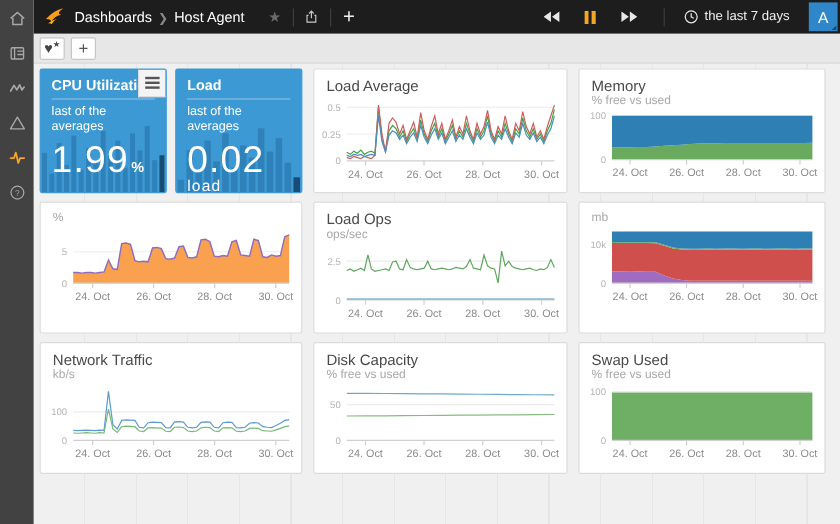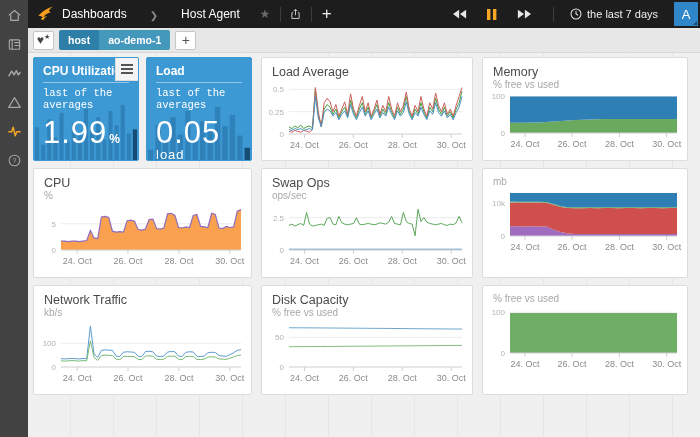--- a/index.html
+++ b/index.html
@@ -10,21 +10,21 @@
   .rail { position:absolute; left:0; top:0; width:28px; height:437px; background:#424242; z-index:5;
           display:flex; flex-direction:column; align-items:center; padding-top:7px; gap:13px; }
   .rail .ricon { width:16px; height:16px; color:#a8a8a8; display:flex; align-items:center; justify-content:center; cursor:pointer; }
   .rail .ricon.active { color:#f5a623; }
   .rail svg { width:15px; height:15px; }
 
   
   .topbar { position:absolute; left:28px; top:0; width:672px; height:28px; background:#1d1d1d; color:#fff;
             display:flex; align-items:center; z-index:4; }
   .logo { width:34px; display:flex; justify-content:center; }
-  .crumb { font-size:12px; display:flex; align-items:flex-end; gap:23px; }
+  .crumb { font-size:12px; display:flex; align-items:flex-end; gap:5px; }
   .crumb .sep { color:#8a8a8a; font-size:10px; }
   .tb-ic { color:#c9c9c9; display:flex; align-items:center; justify-content:center; width:22px; cursor:pointer; }
   .tb-star { color:#6a6a6a; font-size:12px; }
   .vsep { width:1px; height:15px; background:#3d3d3d; margin:0 4px; }
   .plus-g { font-size:17px; font-weight:300; color:#eee; cursor:pointer; padding:0 6px; }
   .tb-right { margin-left:auto; display:flex; align-items:center; gap:6px; }
   .play { display:flex; align-items:center; gap:10px; margin-right:8px; }
   .timelabel { font-size:11px; color:#eee; display:flex; align-items:center; gap:5px; margin:0 10px 0 6px; }
   .avatar { width:24px; height:24px; background:#2f86c8; color:#fff; font-size:13px; display:flex; align-items:center;
             justify-content:center; margin-right:2px; position:relative; cursor:pointer; }
@@ -51,21 +51,21 @@
   .ptitle { font-size:12.5px; color:#4a4a4a; }
   .psub { font-size:10px; color:#a8a8a8; margin-top:0; }
   .psub:empty { display:none; }
   svg.chart { display:block; }
 
   
   .tile { background:#3d99d4; border:1px solid #3d99d4; border-radius:2px; position:relative; overflow:hidden; color:#fff; cursor:pointer; }
   .tile .bars { position:absolute; left:0; bottom:0; z-index:0; }
   .tile .tcontent { position:relative; z-index:1; padding:6px 9px; }
   .ttl { font-size:12px; font-weight:bold; padding-bottom:4px; border-bottom:1px solid rgba(255,255,255,0.45); }
-  .tsub { font-size:10.5px; margin-top:4px;font-family:Liberation Mono, monospace; }
+  .tsub { font-size:10.5px; margin-top:4px; }
   .tval { font-size:31px; font-weight:300; line-height:1.1; margin-top:5px; letter-spacing:1px; }
   .tunit-inline { font-size:12px; font-weight:bold; margin-left:2px; }
   .tunit-below { display:block; font-size:13px; margin-top:-2px; }
   .tile-menu { position:absolute; right:0; top:0; width:23px; height:23px; background:#f4f4f4; border-left:1px solid #ddd;
                border-bottom:1px solid #ddd; z-index:2; display:flex; flex-direction:column; align-items:center;
                justify-content:center; gap:2px; cursor:pointer; }
   .tile-menu i { display:block; width:12px; height:2px; background:#555; }
 </style>
 </head>
 <body>
@@ -163,24 +163,20 @@
       </span>
       <span class="avatar">
         <span>A</span>
         <span class="corner"></span>
       </span>
     </span>
   </header>
 
   <div class="tagbar">
     <span class="sqbtn" style="font-size:12px;">♥<span style="font-size:7px; margin:-6px 0 0 0;">★</span></span>
-    <span class="tagchips">
-      <span class="chip" style="background: rgb(45, 127, 168);">host</span>
-      <span class="chip" style="background: rgb(68, 152, 187);">ao-demo-1</span>
-    </span>
     <span class="sqbtn" style="font-size:14px; font-weight:300; color:#555;">+</span>
   </div>
 
   <main class="board">
     <div class="grid">
 
       <div class="tilepair">
         <div class="tile">
           <svg class="bars" width="104" height="102">
               <rect x="1" y="69.36" width="4.117647058823529" height="32.64" fill="rgba(21,82,130,0.33)"></rect>
@@ -225,21 +221,21 @@
               <rect x="60.42857142857143" y="73.44" width="5.428571428571429" height="28.560000000000002" fill="rgba(21,82,130,0.33)"></rect>
               <rect x="67.85714285714286" y="48.96" width="5.428571428571429" height="53.04" fill="rgba(21,82,130,0.33)"></rect>
               <rect x="75.28571428571429" y="68.34" width="5.428571428571429" height="33.660000000000004" fill="rgba(21,82,130,0.33)"></rect>
               <rect x="82.71428571428572" y="57.12" width="5.428571428571429" height="44.88" fill="rgba(21,82,130,0.33)"></rect>
               <rect x="90.14285714285714" y="77.52" width="5.428571428571429" height="24.48" fill="rgba(21,82,130,0.33)"></rect>
               <rect x="97.57142857142857" y="89.76" width="5.428571428571429" height="12.24" fill="#174d74"></rect>
             </svg>
           <div class="tcontent">
             <div class="ttl">Load</div>
             <div class="tsub">last of the averages</div>
-            <div class="tval"><span>0.05</span><span class="tunit-below">load</span></div>
+            <div class="tval"><span>0.02</span><span class="tunit-below">load</span></div>
           </div>
         </div>
       </div>
 
       <section class="panel">
         <div class="phead">
             <div class="ptitle">Load Average</div>
           </div>
         <svg class="chart" width="208" height="73">
             <text x="22" y="58" text-anchor="end" fill="#b3b3b3" font-size="8">0</text>
@@ -280,21 +276,20 @@
             <text x="89.124" y="57" text-anchor="middle" fill="#8a8a8a" font-size="9">26. Oct</text>
             <line x1="136.385" x2="136.385" y1="43" y2="47" stroke="#cfcfcf"></line>
             <text x="136.385" y="57" text-anchor="middle" fill="#8a8a8a" font-size="9">28. Oct</text>
             <line x1="183.646" x2="183.646" y1="43" y2="47" stroke="#cfcfcf"></line>
             <text x="183.646" y="57" text-anchor="middle" fill="#8a8a8a" font-size="9">30. Oct</text>
           </svg>
       </section>
 
       <section class="panel">
         <div class="phead">
-            <div class="ptitle">CPU</div>
             <div class="psub">%</div>
           </div>
         <svg class="chart" width="215" height="67">
             <text x="22" y="52" text-anchor="end" fill="#b3b3b3" font-size="8">0</text>
             <line x1="27" x2="207" y1="22.80952380952381" y2="22.80952380952381" stroke="#ececec"></line>
             <text x="22" y="25.80952380952381" text-anchor="end" fill="#b3b3b3" font-size="8">5</text>
             <path d="M27 49 L27 40.095238095238095 L30.6734693877551 40.095238095238095 L34.3469387755102 40.61904761904762 L38.0204081632653 40.095238095238095 L41.69387755102041 40.095238095238095 L45.36734693877551 40.61904761904762 L49.04081632653061 40.095238095238095 L52.71428571428571 39.57142857142857 L56.38775510204081 29.61904761904762 L60.06122448979592 36.952380952380956 L63.734693877551024 37.47619047619048 L67.40816326530611 16 L71.08163265306122 15.476190476190478 L74.75510204081633 16.523809523809522 L78.42857142857142 30.142857142857142 L82.10204081632654 31.190476190476197 L85.77551020408163 30.666666666666668 L89.44897959183673 31.190476190476197 L93.12244897959184 19.666666666666668 L96.79591836734694 19.142857142857142 L100.46938775510205 20.19047619047619 L104.14285714285714 28.571428571428577 L107.81632653061224 29.0952380952381 L111.48979591836735 28.047619047619047 L115.16326530612244 18.61904761904762 L118.83673469387756 18.095238095238095 L122.51020408163266 27.523809523809526 L126.18367346938774 28.047619047619047 L129.85714285714283 27 L133.53061224489795 12.857142857142858 L137.20408163265307 12.333333333333336 L140.87755102040816 14.428571428571434 L144.55102040816325 26.476190476190478 L148.22448979591837 27 L151.89795918367346 25.952380952380953 L155.57142857142858 26.476190476190478 L159.24489795918367 14.428571428571434 L162.91836734693877 13.380952380952385 L166.59183673469389 25.42857142857143 L170.26530612244898 25.952380952380953 L173.9387755102041 26.476190476190478 L177.6122448979592 12.333333333333336 L181.28571428571428 13.380952380952385 L184.9591836734694 27 L188.6326530612245 27.523809523809526 L192.3061224489796 25.42857142857143 L195.9795918367347 26.476190476190478 L199.6530612244898 25.952380952380953 L203.32653061224488 10.238095238095239 L207 8.666666666666668 L207 49 Z" fill="#f9a14e"></path>
             <polyline points="27,40.095238095238095 30.6734693877551,40.095238095238095 34.3469387755102,40.61904761904762 38.0204081632653,40.095238095238095 41.69387755102041,40.095238095238095 45.36734693877551,40.61904761904762 49.04081632653061,40.095238095238095 52.71428571428571,39.57142857142857 56.38775510204081,29.61904761904762 60.06122448979592,36.952380952380956 63.734693877551024,37.47619047619048 67.40816326530611,16 71.08163265306122,15.476190476190478 74.75510204081633,16.523809523809522 78.42857142857142,30.142857142857142 82.10204081632654,31.190476190476197 85.77551020408163,30.666666666666668 89.44897959183673,31.190476190476197 93.12244897959184,19.666666666666668 96.79591836734694,19.142857142857142 100.46938775510205,20.19047619047619 104.14285714285714,28.571428571428577 107.81632653061224,29.0952380952381 111.48979591836735,28.047619047619047 115.16326530612244,18.61904761904762 118.83673469387756,18.095238095238095 122.51020408163266,27.523809523809526 126.18367346938774,28.047619047619047 129.85714285714283,27 133.53061224489795,12.857142857142858 137.20408163265307,12.333333333333336 140.87755102040816,14.428571428571434 144.55102040816325,26.476190476190478 148.22448979591837,27 151.89795918367346,25.952380952380953 155.57142857142858,26.476190476190478 159.24489795918367,14.428571428571434 162.91836734693877,13.380952380952385 166.59183673469389,25.42857142857143 170.26530612244898,25.952380952380953 173.9387755102041,26.476190476190478 177.6122448979592,12.333333333333336 181.28571428571428,13.380952380952385 184.9591836734694,27 188.6326530612245,27.523809523809526 192.3061224489796,25.42857142857143 195.9795918367347,26.476190476190478 199.6530612244898,25.952380952380953 203.32653061224488,10.238095238095239 207,8.666666666666668" fill="none" stroke="#8f6cc0" stroke-width="1.2"></polyline>
             <line x1="27" x2="207" y1="49" y2="49" stroke="#cfcfcf"></line>
             <line x1="43.2" x2="43.2" y1="49" y2="53" stroke="#cfcfcf"></line>
@@ -303,21 +298,21 @@
             <text x="93.96" y="63" text-anchor="middle" fill="#8a8a8a" font-size="9">26. Oct</text>
             <line x1="144.9" x2="144.9" y1="49" y2="53" stroke="#cfcfcf"></line>
             <text x="144.9" y="63" text-anchor="middle" fill="#8a8a8a" font-size="9">28. Oct</text>
             <line x1="195.84" x2="195.84" y1="49" y2="53" stroke="#cfcfcf"></line>
             <text x="195.84" y="63" text-anchor="middle" fill="#8a8a8a" font-size="9">30. Oct</text>
           </svg>
       </section>
 
       <section class="panel">
         <div class="phead">
-            <div class="ptitle">Swap Ops</div>
+            <div class="ptitle">Load Ops</div>
             <div class="psub">ops/sec</div>
           </div>
         <svg class="chart" width="208" height="67">
             <text x="22" y="52" text-anchor="end" fill="#b3b3b3" font-size="8">0</text>
             <line x1="27" x2="200" y1="16.64705882352941" y2="16.64705882352941" stroke="#ececec"></line>
             <text x="22" y="19.64705882352941" text-anchor="end" fill="#b3b3b3" font-size="8">2.5</text>
             <polyline points="27,24.41176470588235 29.93220338983051,23.11764705882353 32.86440677966102,25.05882352941176 35.79661016949153,23.764705882352942 38.728813559322035,22.47058823529412 41.66101694915254,24.41176470588235 44.59322033898305,11.47058823529412 47.525423728813564,23.11764705882353 50.45762711864407,25.05882352941176 53.389830508474574,24.41176470588235 56.32203389830508,23.764705882352942 59.25423728813559,23.11764705882353 62.186440677966104,24.41176470588235 65.11864406779661,17.29411764705882 68.05084745762713,16.64705882352941 70.98305084745763,23.11764705882353 73.91525423728814,23.764705882352942 76.84745762711864,15.352941176470585 79.77966101694915,21.823529411764703 82.71186440677965,23.11764705882353 85.64406779661016,23.764705882352942 88.57627118644068,23.11764705882353 91.50847457627118,22.47058823529412 94.4406779661017,16.64705882352941 97.37288135593221,23.11764705882353 100.30508474576271,23.764705882352942 103.23728813559322,23.11764705882353 106.16949152542372,22.47058823529412 109.10169491525424,23.11764705882353 112.03389830508475,23.764705882352942 114.96610169491525,23.11764705882353 117.89830508474577,21.823529411764703 120.83050847457628,22.47058823529412 123.76271186440677,23.11764705882353 126.69491525423729,21.176470588235297 129.6271186440678,15.352941176470585 132.5593220338983,22.47058823529412 135.49152542372883,23.11764705882353 138.4237288135593,23.764705882352942 141.35593220338984,11.47058823529412 144.28813559322032,20.52941176470588 147.22033898305085,22.47058823529412 150.15254237288136,23.11764705882353 153.08474576271186,34.76470588235294 156.01694915254237,8.235294117647058 158.94915254237287,20.52941176470588 161.8813559322034,16.64705882352941 164.81355932203388,21.176470588235297 167.74576271186442,22.47058823529412 170.67796610169492,23.11764705882353 173.61016949152543,23.764705882352942 176.54237288135593,23.11764705882353 179.47457627118644,22.47058823529412 182.40677966101697,23.764705882352942 185.33898305084745,24.41176470588235 188.27118644067795,23.11764705882353 191.20338983050848,23.764705882352942 194.135593220339,21.823529411764703 197.0677966101695,15.352941176470585 200,21.823529411764703" fill="none" stroke="#5da75d" stroke-width="1"></polyline>
             <polyline points="27,48.2235294117647 200,48.2235294117647" fill="none" stroke="#4a8fc2" stroke-width="1"></polyline>
             <line x1="27" x2="200" y1="49" y2="49" stroke="#cfcfcf"></line>
             <line x1="42.57" x2="42.57" y1="49" y2="53" stroke="#cfcfcf"></line>
@@ -396,20 +391,21 @@
             <text x="91.356" y="63" text-anchor="middle" fill="#8a8a8a" font-size="9">26. Oct</text>
             <line x1="140.315" x2="140.315" y1="49" y2="53" stroke="#cfcfcf"></line>
             <text x="140.315" y="63" text-anchor="middle" fill="#8a8a8a" font-size="9">28. Oct</text>
             <line x1="189.274" x2="189.274" y1="49" y2="53" stroke="#cfcfcf"></line>
             <text x="189.274" y="63" text-anchor="middle" fill="#8a8a8a" font-size="9">30. Oct</text>
           </svg>
       </section>
 
       <section class="panel">
         <div class="phead">
+            <div class="ptitle">Swap Used</div>
             <div class="psub">% free vs used</div>
           </div>
         <svg class="chart" width="202" height="67">
             <text x="22" y="52" text-anchor="end" fill="#b3b3b3" font-size="8">0</text>
             <line x1="27" x2="194" y1="8.25925925925926" y2="8.25925925925926" stroke="#ececec"></line>
             <text x="22" y="11.25925925925926" text-anchor="end" fill="#b3b3b3" font-size="8">100</text>
             <path d="M27 49 L27 9.074074074074073 L194 9.074074074074073 L194 49 Z" fill="#6fae65"></path>
             <line x1="27" x2="194" y1="49" y2="49" stroke="#cfcfcf"></line>
             <line x1="42.03" x2="42.03" y1="49" y2="53" stroke="#cfcfcf"></line>
             <text x="42.03" y="63" text-anchor="middle" fill="#8a8a8a" font-size="9">24. Oct</text>

